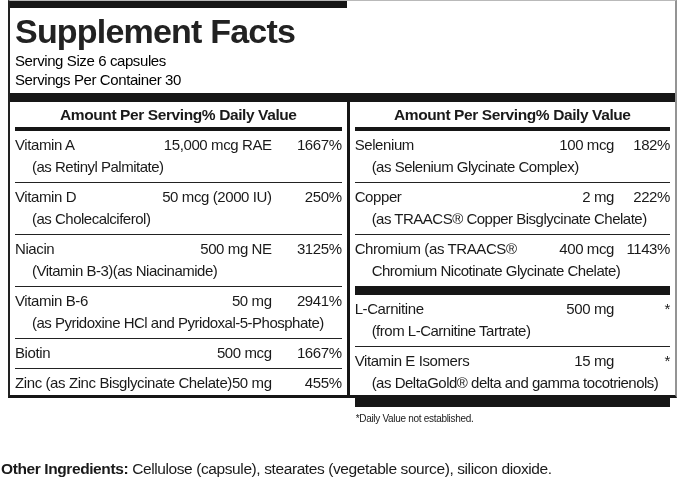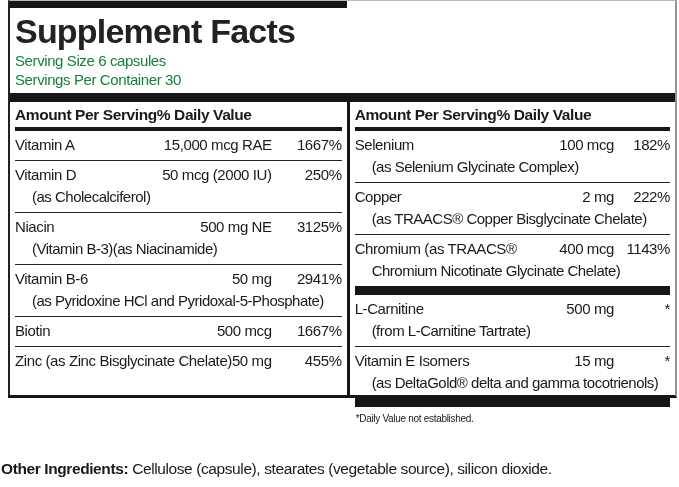--- a/index.html
+++ b/index.html
@@ -20,28 +20,28 @@
     display:flex; flex-direction:column;
     background:#fff;
   }
   .top-bar { height:7px; width:50.7%; background:#161616; }
   .head { padding:3px 6px 0 5px; }
   .title {
     font-size:34px; font-weight:700; letter-spacing:-0.8px;
     line-height:40px; color:#222;
   }
   .serving-line {
-    font-size:15px; line-height:19px; letter-spacing:-0.4px; color:#15803d;
+    font-size:15px; line-height:19px; letter-spacing:-0.4px; color:#000000;
   }
   .thick-bar { height:9px; background:#161616; margin-top:4px; }
   .columns { flex:1; display:flex; min-height:0; }
   .col { flex:1; padding:0 5px; }
   .col-left { border-right:3px solid #161616; }
   .col-head {
-    display:flex; justify-content:flex-start; align-items:baseline;
+    display:flex; justify-content:center; align-items:baseline;
     font-weight:700; font-size:15.5px; letter-spacing:-0.4px;
     padding:4px 0 3px; border-bottom:4px solid #161616;
   }
   .rows .row { padding:3px 0 4px; }
   .rows .row + .row { border-top:1.5px solid #222; }
   .row-main { display:flex; align-items:baseline; }
   .nm { flex:1; white-space:nowrap; font-size:15px; letter-spacing:-0.4px; line-height:22px; }
   .amt { white-space:nowrap; text-align:right; font-size:15px; letter-spacing:-0.4px; line-height:22px; }
   .dv  { white-space:nowrap; text-align:right; font-size:15px; letter-spacing:-0.4px; line-height:22px; margin-left:8px; }
   .col-left  .dv { min-width:62px; }
@@ -81,20 +81,21 @@
         <span>% Daily Value</span>
       </div>
       <div class="rows">
 
         <div class="row">
           <div class="row-main">
             <span class="nm">Vitamin A</span>
             <span class="amt">15,000 mcg RAE</span>
             <span class="dv">1667%</span>
           </div>
+          <div class="row-sub">(as Retinyl Palmitate)</div>
         </div>
 
         <div class="row">
           <div class="row-main">
             <span class="nm">Vitamin D</span>
             <span class="amt">50 mcg (2000 IU)</span>
             <span class="dv">250%</span>
           </div>
           <div class="row-sub">(as Cholecalciferol)</div>
         </div>

